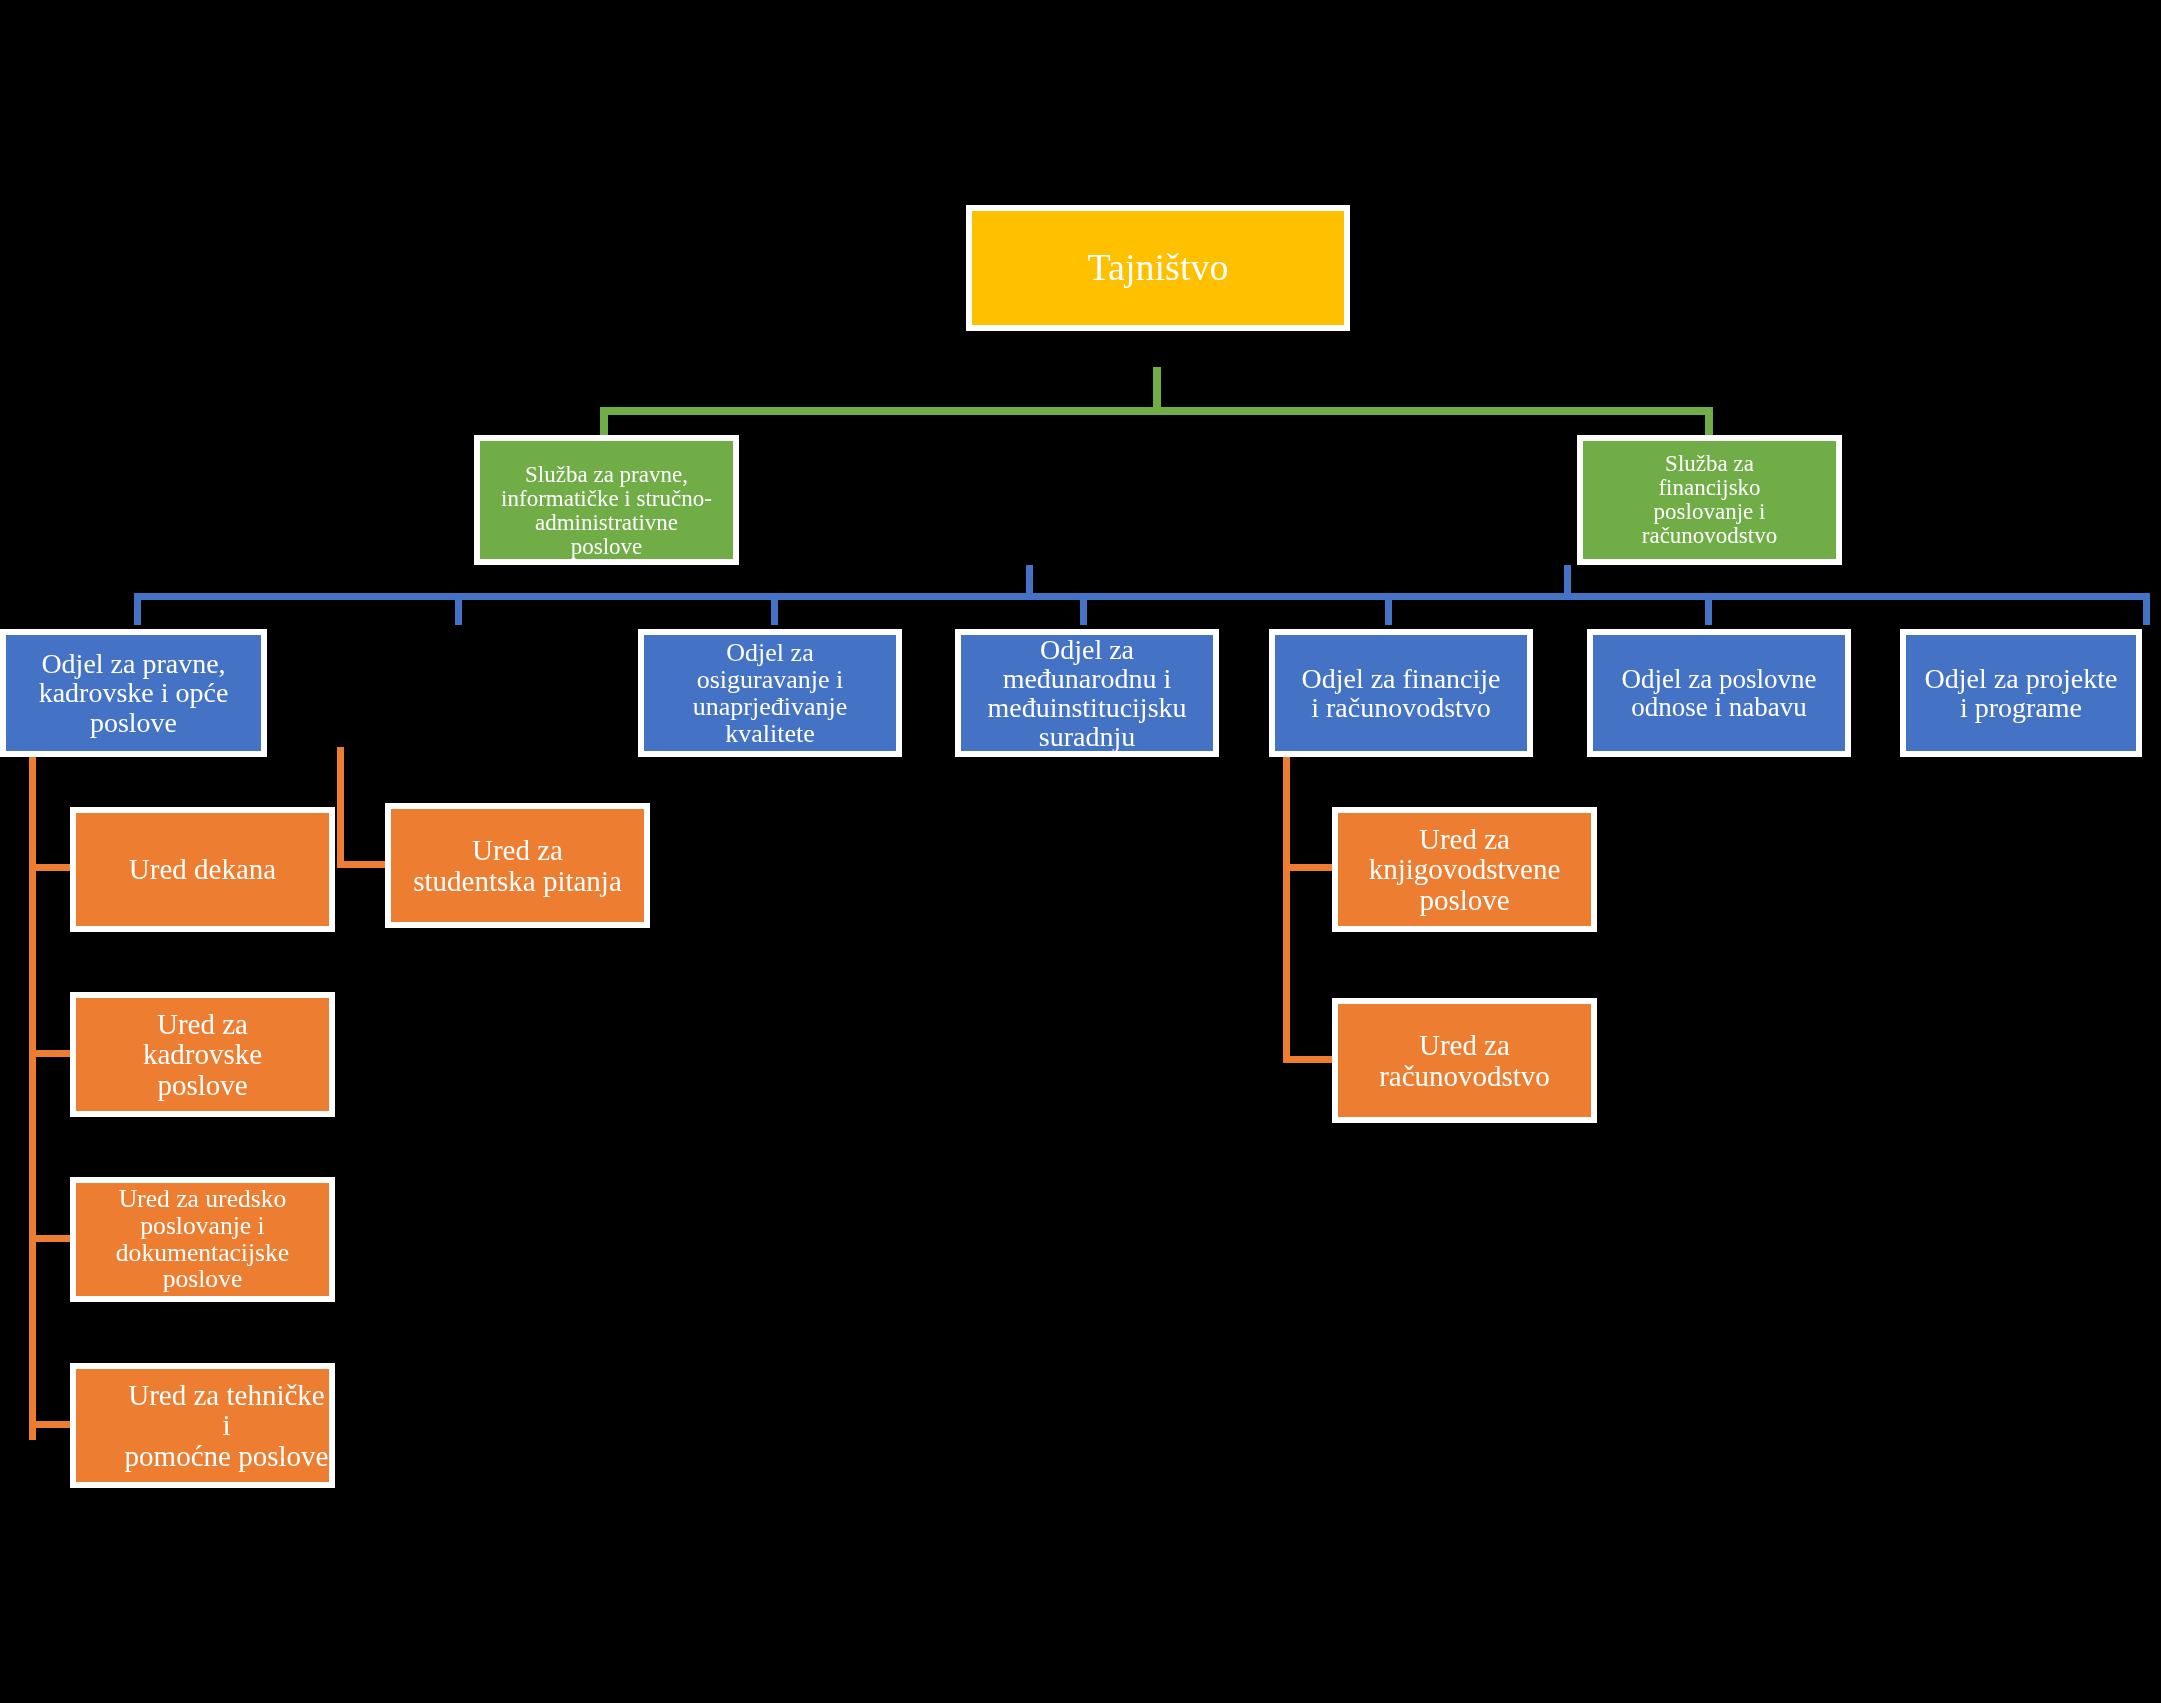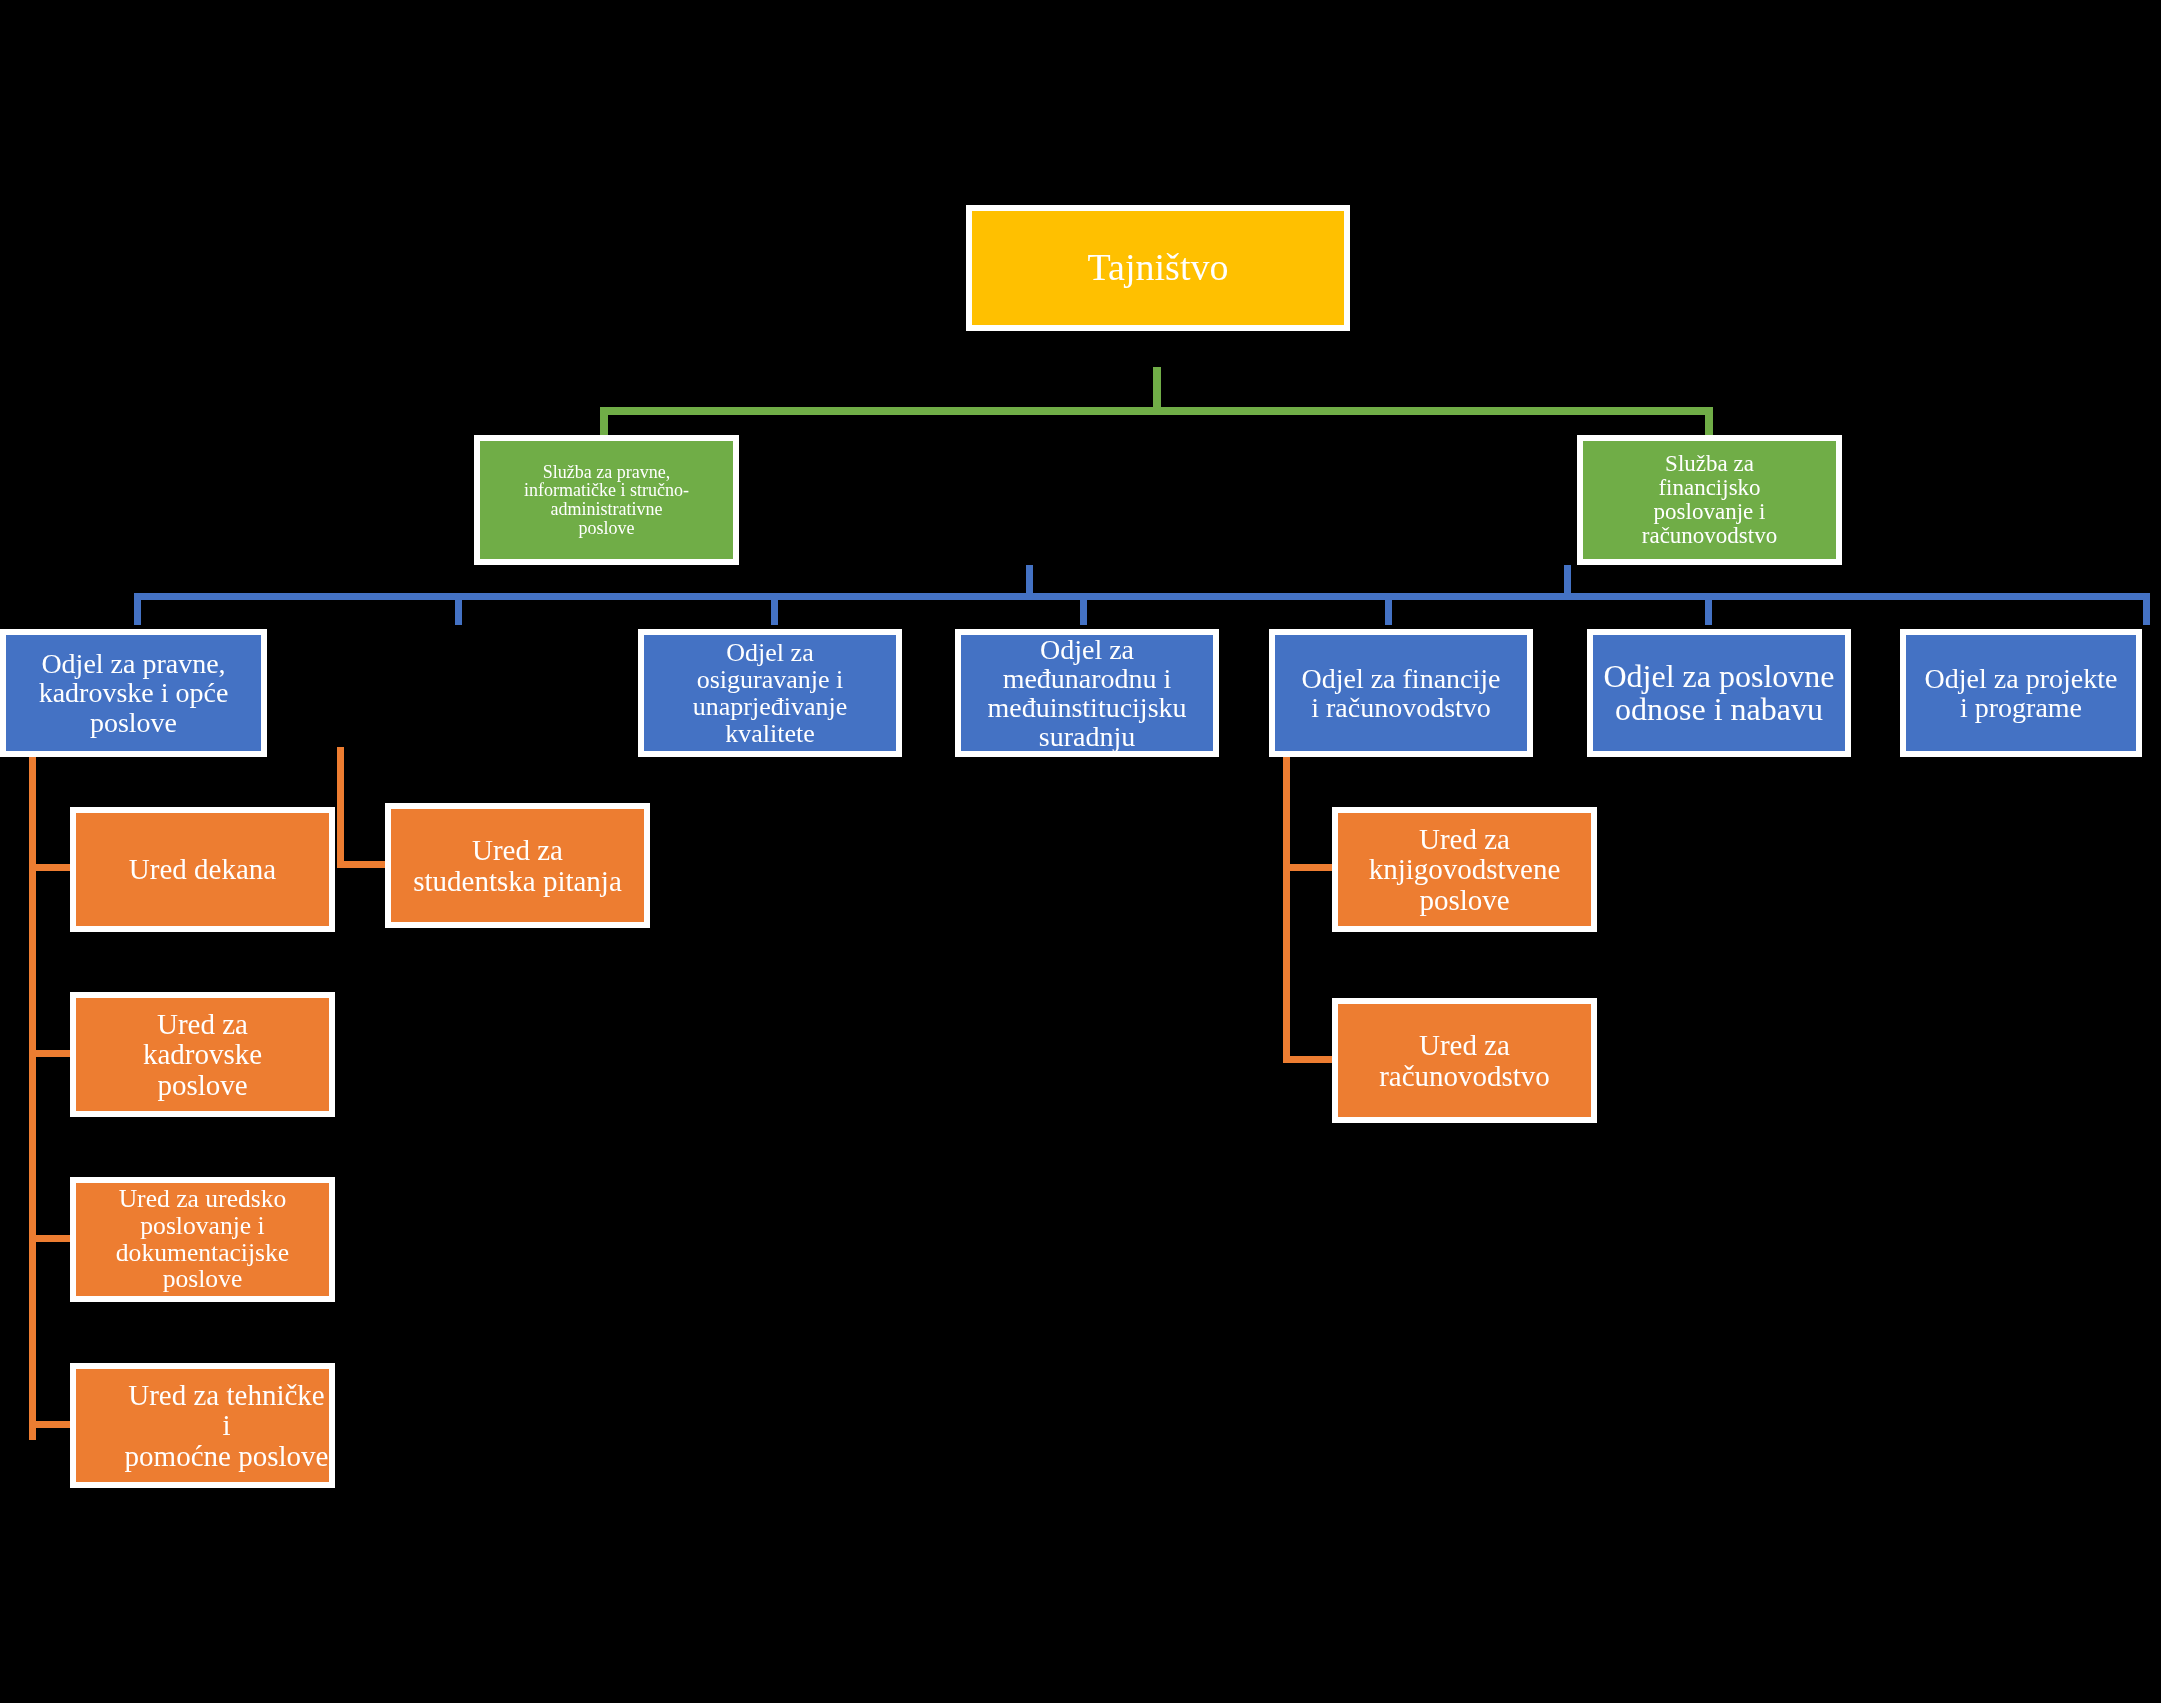--- a/index.html
+++ b/index.html
@@ -90,21 +90,21 @@
   <div class="conn orange" style="left:337px; top:861px; width:48px; height:6.8px;"></div>
 
   <div class="conn orange" style="left:1283px; top:747px; width:6.8px; height:316px;"></div>
   <div class="conn orange" style="left:1283px; top:864px; width:49px; height:6.8px;"></div>
   <div class="conn orange" style="left:1283px; top:1056px; width:49px; height:6.8px;"></div>
 
   <div class="node root" style="left:966px; top:205px; width:384px; height:126px; font-size:38px;">
     <span class="label">Tajništvo</span>
   </div>
 
-  <div class="node division" style="left:474px; top:435px; width:265px; height:130px; font-size:18px;">
+  <div class="node division" style="left:474px; top:435px; width:265px; height:130px; font-size:23px;align-items:flex-end;">
     <span class="label">Služba za pravne,
 informatičke i stručno-
 administrativne
 poslove</span>
   </div>
 
   <div class="node division" style="left:1577px; top:435px; width:265px; height:130px; font-size:23px;">
     <span class="label">Služba za
 financijsko
 poslovanje i
@@ -130,21 +130,21 @@
 međunarodnu i
 međuinstitucijsku
 suradnju</span>
   </div>
 
   <div class="node department" style="left:1269px; top:621px; width:264px; height:128px; font-size:28px;justify-content:center;">
     <span class="label">Odjel za financije
 i računovodstvo</span>
   </div>
 
-  <div class="node department" style="left:1587px; top:621px; width:264px; height:128px; font-size:32px;">
+  <div class="node department" style="left:1587px; top:621px; width:264px; height:128px; font-size:27px;">
     <span class="label">Odjel za poslovne
 odnose i nabavu</span>
   </div>
 
   <div class="node department" style="left:1900px; top:621px; width:242px; height:128px; font-size:28px;">
     <span class="label">Odjel za projekte
 i programe</span>
   </div>
 
   <div class="node office" style="left:70px; top:807px; width:265px; height:125px; font-size:29px;">

